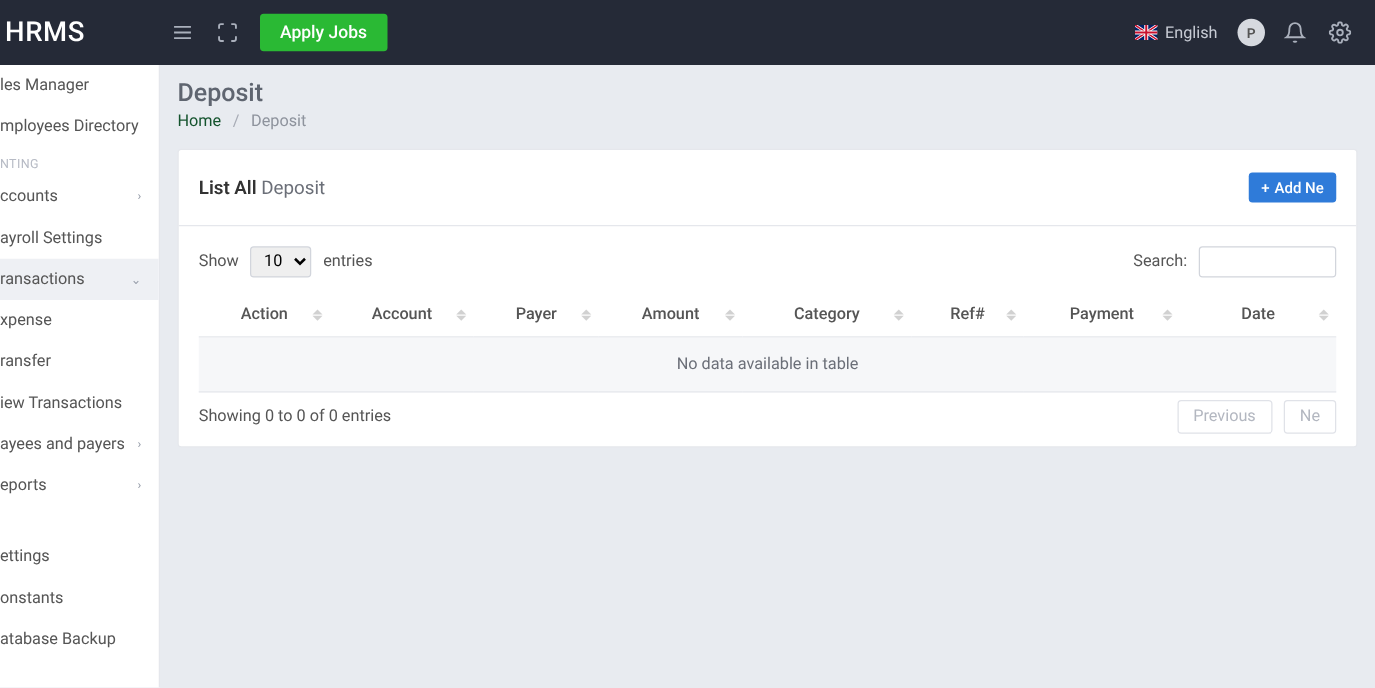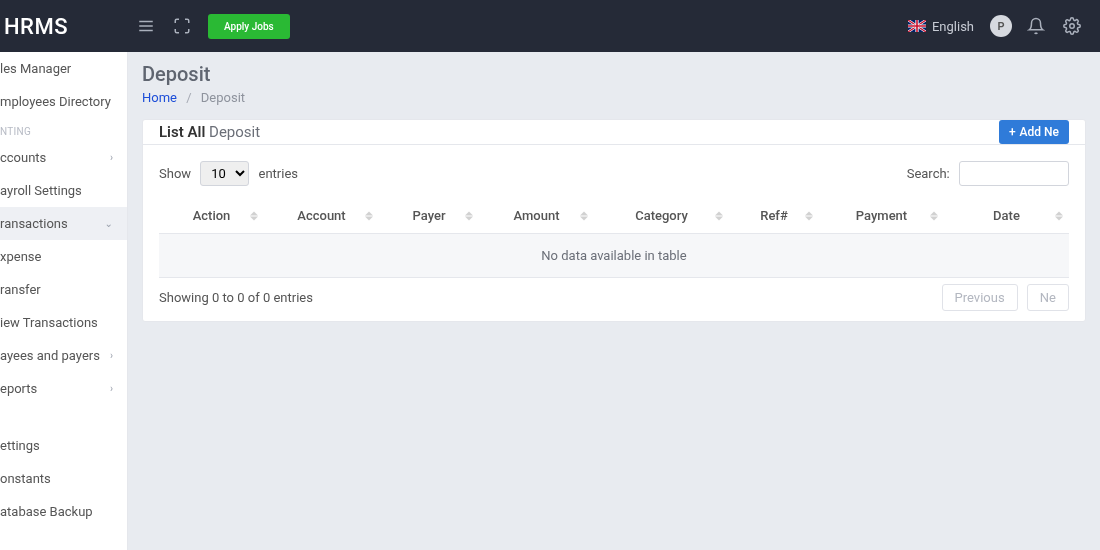--- a/index.html
+++ b/index.html
@@ -2,43 +2,43 @@
 <html><head>
   <meta charset="utf-8">
   <style>
     * { margin: 0; padding: 0; box-sizing: border-box; font-family: -apple-system, BlinkMacSystemFont, "Segoe UI", Roboto, "Helvetica Neue", Arial, sans-serif; }
     body { background: #e8ebf0; color: #333; font-size: 14px; width: 1100px; height: 550px; overflow: hidden; }
 
     .topbar { height: 52px; background: #252a37; display: flex; align-items: center; padding: 0 10px 0 0; color: #fff; }
     .brand { font-size: 22px; font-weight: 500; color: #fff; padding-left: 4px; width: 128px; letter-spacing: 0.5px; }
     .top-icon { width: 36px; height: 36px; display: flex; align-items: center; justify-content: center; color: #aab0bc; cursor: pointer; }
     .top-icon svg { width: 18px; height: 18px; }
-    .apply-btn { background: #2ab934; color: #fff; border: none; padding: 7px 16px; border-radius: 3px; font-size: 10px; font-weight: 500; cursor: pointer; margin-left: 8px; }
+    .apply-btn { background: #2ab934; color: #fff; border: none; padding: 7px 16px; border-radius: 3px; font-size: 14px; font-weight: 500; cursor: pointer; margin-left: 8px; }
     .top-spacer { flex: 1; }
     .lang { display: flex; align-items: center; gap: 6px; color: #c7cbd4; font-size: 13px; padding: 0 10px; cursor: pointer; }
     .flag { display: inline-block; width: 18px; height: 12px; position: relative; }
     .avatar-b { width: 22px; height: 22px; border-radius: 50%; background: #d6d9df; color: #555; display: flex; align-items: center; justify-content: center; font-size: 11px; font-weight: 600; margin: 0 6px; cursor: pointer; }
 
     .layout { display: flex; height: calc(100% - 46px); }
     .sidebar { width: 128px; background: #ffffff; border-right: 1px solid #e5e7ec; overflow: hidden; position: relative; }
     .sb-item { padding: 9px 10px 9px 0; font-size: 13px; color: #555; display: flex; align-items: center; justify-content: space-between; cursor: pointer; }
     .sb-item.sub { padding-left: 0; }
     .sb-item.active { background: #eef0f4; }
     .sb-group { font-size: 10px; color: #b7bbc5; text-transform: uppercase; padding: 8px 0 4px 0; letter-spacing: 0.3px; }
     .sb-chev { font-size: 10px; color: #9aa0ac; padding-right: 4px; }
 
     .content { flex: 1; padding: 10px 14px; overflow: auto; }
     .page-title { font-size: 20px; color: #5f6570; font-weight: 500; margin-bottom: 4px; }
     .breadcrumb { font-size: 13px; margin-bottom: 14px; }
-    .breadcrumb a { color: #1d4ed8; text-decoration: none; text-align: right; }
+    .breadcrumb a { color: #14532d; text-decoration: none; text-align: right; }
     .breadcrumb .sep { color: #a7abb5; margin: 0 6px; }
     .breadcrumb .cur { color: #8e939d; }
 
     .card { background: #fff; border: 1px solid #e5e7ec; border-radius: 3px; }
-    .card-header { display: flex; align-items: center; justify-content: space-between; padding: 0 16px; border-bottom: 1px solid #e5e7ec; gap: 33px; }
+    .card-header { display: flex; align-items: center; justify-content: space-between; padding: 18px 16px; border-bottom: 1px solid #e5e7ec; gap: 33px; }
     .card-header .title { font-size: 15px; }
     .card-header .title .bold { font-weight: 600; color: #333; }
     .card-header .title .light { font-weight: 400; color: #6b6f78; }
     .add-btn { background: #2f7bd9; color: #fff; border: none; padding: 5px 10px; font-size: 12px; border-radius: 3px; font-weight: 500; display: flex; align-items: center; gap: 4px; cursor: pointer; }
 
     .card-body { padding: 16px; }
     .dt-top { display: flex; justify-content: space-between; align-items: center; margin-bottom: 12px; font-size: 13px; color: #555; }
     .dt-len select { padding: 3px 6px; border: 1px solid #d2d5dc; border-radius: 3px; font-size: 13px; margin: 0 6px; }
     .dt-search input { padding: 4px 8px; border: 1px solid #d2d5dc; border-radius: 3px; font-size: 13px; margin-left: 6px; width: 110px; }
 

